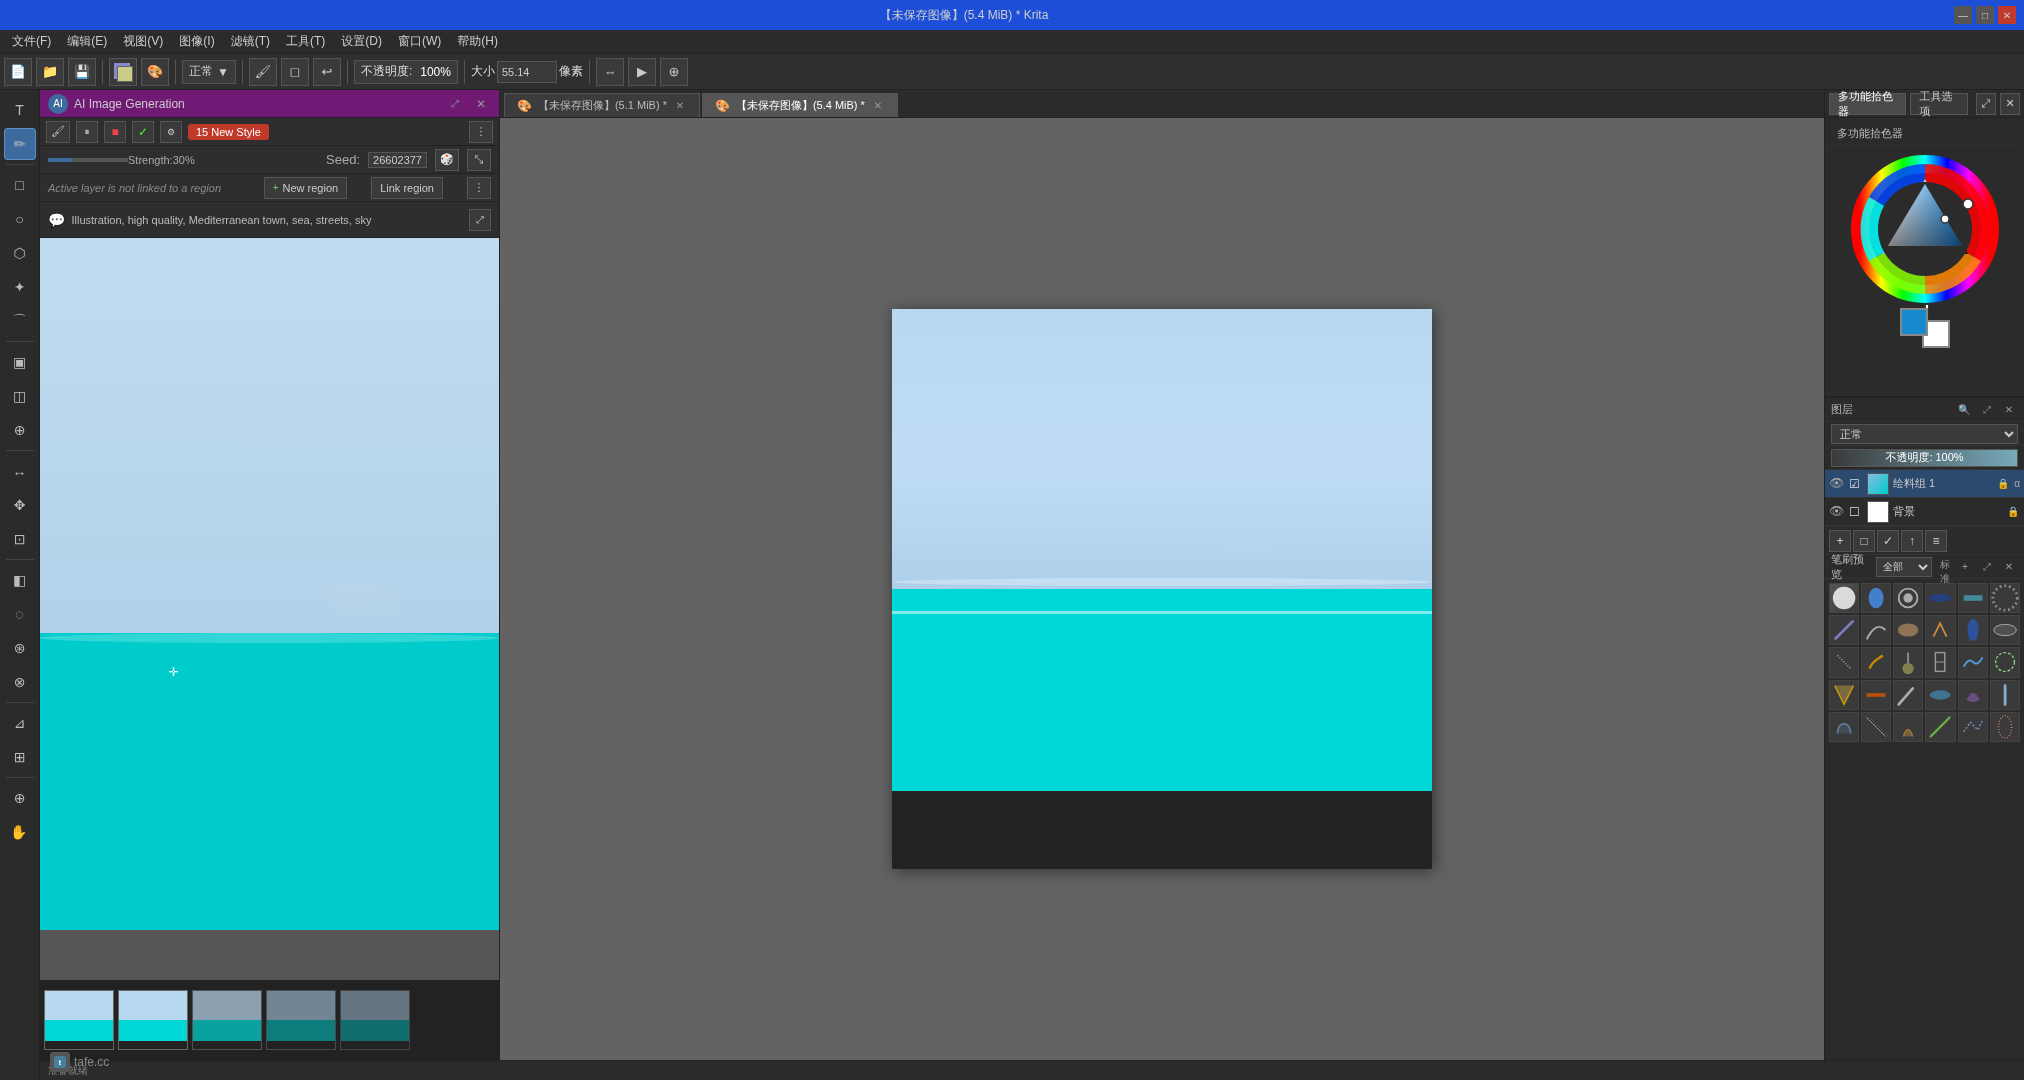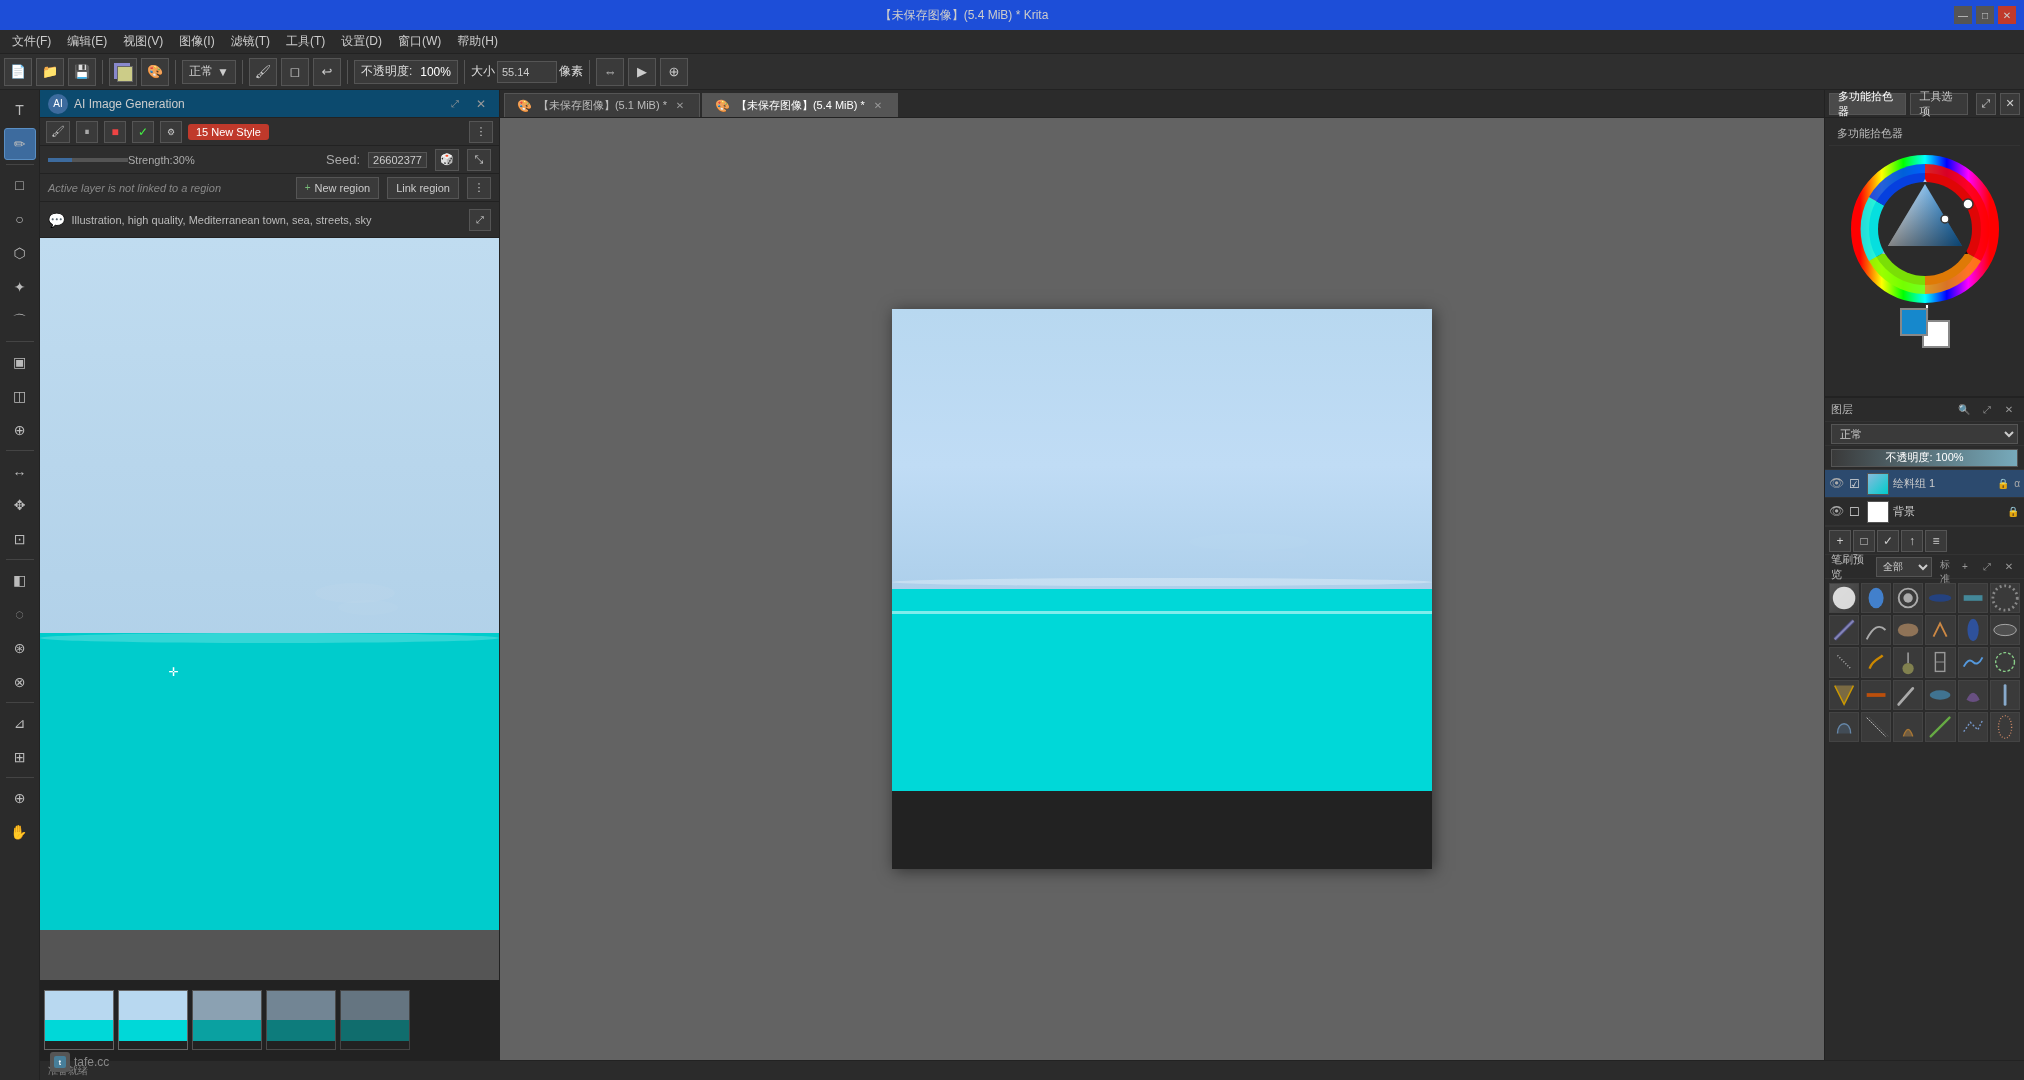--- a/index.html
+++ b/index.html
@@ -175,21 +175,21 @@
       width: 460px;
       bottom: 20px;
       background: #2e2e2e;
       border-right: 1px solid #222;
       z-index: 40;
       display: flex;
       flex-direction: column;
     }
     #ai-panel-header {
       height: 28px;
-      background: #0c4a6e;
+      background: #701a75;
       display: flex;
       align-items: center;
       padding: 0 8px;
       gap: 6px;
       border-bottom: 1px solid #222;
     }
     .ai-icon {
       width: 20px;
       height: 20px;
       background: #3d6b9e;
@@ -337,21 +337,21 @@
       border: 1px solid #555;
       padding: 1px 4px;
     }
 
     #ai-region-row {
       height: 28px;
       background: #2e2e2e;
       display: flex;
       align-items: center;
       padding: 0 8px;
-      gap: 8px;
+      gap: 24px;
       border-bottom: 1px solid #222;
     }
     .region-status {
       font-size: 11px;
       color: #888;
       font-style: italic;
       flex: 1;
     }
     .region-btn {
       height: 22px;

